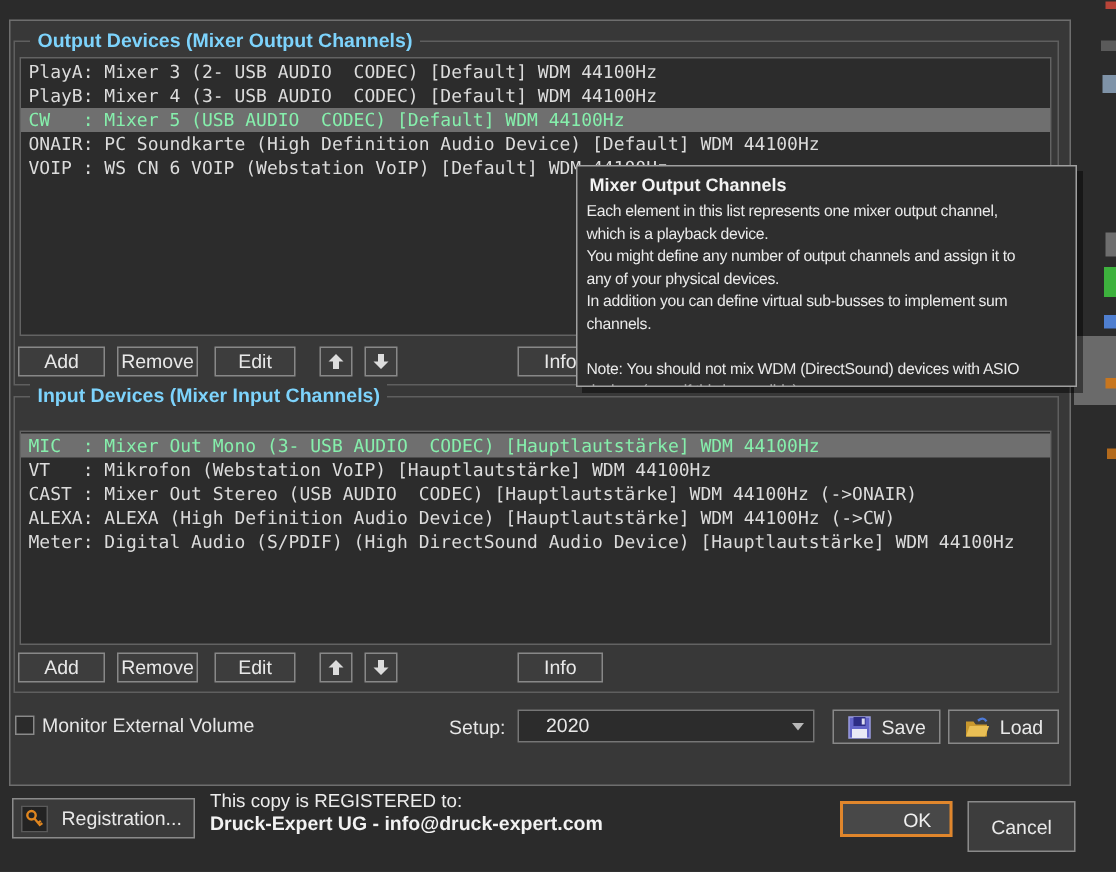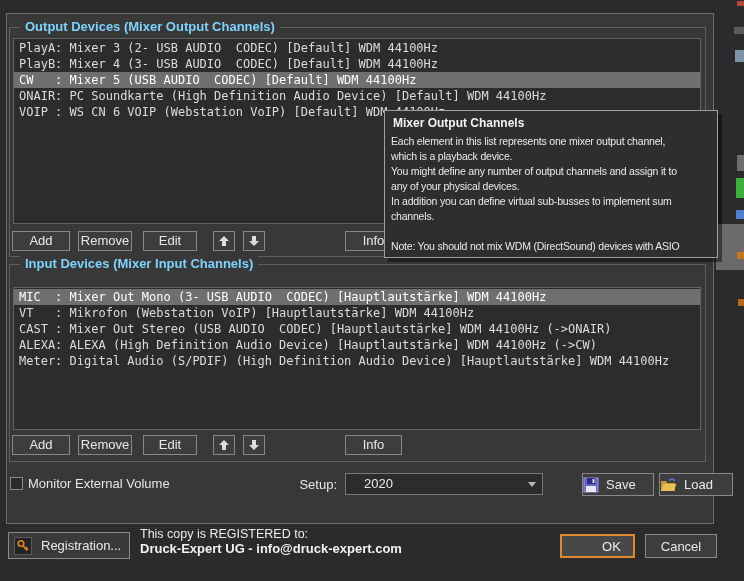--- a/index.html
+++ b/index.html
@@ -17,21 +17,21 @@
     position: absolute; top: -9px; left: 10px; background: #383838;
     padding: 0 5px; font-size: 13px; font-weight: bold; color: #7dd3fc;
     white-space: nowrap;
   }
   .listbox {
     position: absolute; background: #2c2c2c; border: 1px solid #636363;
     font-family: "DejaVu Sans Mono", monospace; font-size: 12px;
     color: #dcdcdc; padding-top: 1px; overflow: hidden;
   }
   .listrow { height: 16px; line-height: 16px; padding-left: 5px; white-space: pre; }
-  .listrow.selected { background: #6f6f6f; color: #ffffff; }
+  .listrow.selected { background: #6f6f6f; color: #86efac; }
 
   .btn {
     position: absolute; height: 20px; background: #3d3d3d;
     border: 1px solid #888888; color: #e8e8e8; font-size: 13px;
     font-family: "Liberation Sans", sans-serif; text-align: center;
     line-height: 18px; padding: 0;
   }
   .btn svg { display: block; margin: 3px auto; }
 
   .tooltip {
@@ -58,29 +58,29 @@
     position: absolute; left: 345px; top: 473px; width: 198px; height: 22px;
     background: #2c2c2c; border: 1px solid #767676; color: #e8e8e8;
     font-size: 13px; line-height: 20px; padding-left: 18px;
   }
   .dd-arrow {
     position: absolute; right: 6px; top: 8px; width: 0; height: 0;
     border-left: 4px solid transparent; border-right: 4px solid transparent;
     border-top: 5px solid #b8b8b8;
   }
 
-  .iconbtn { display: flex; align-items: center; justify-content: flex-start; gap: 7px; margin-left: 27px; }
+  .iconbtn { display: flex; align-items: center; justify-content: center; gap: 7px; }
 
   .okbtn {
     position: absolute; left: 560px; top: 534px; width: 75px; height: 24px;
     background: #484848; border: 2px solid #e0862c; color: #f0f0f0;
     font-size: 13px; font-family: "Liberation Sans", sans-serif; padding-left: 28px;
   }
   .cancelbtn {
-    position: absolute; left: 645px; top: 534px; width: 72px; height: 24px;
+    position: absolute; left: 645px; top: 534px; width: 72px; height: 34px;
     background: #3d3d3d; border: 1px solid #8a8a8a; color: #e8e8e8;
     font-size: 13px; font-family: "Liberation Sans", sans-serif;
   }
   .regbtn {
     position: absolute; left: 8px; top: 532px; width: 122px; height: 27px;
     background: #3a3a3a; border: 1px solid #8a8a8a; color: #e8e8e8;
     font-size: 13px; font-family: "Liberation Sans", sans-serif;
     display: flex; align-items: center; gap: 9px; padding-left: 5px;
   }
   .frag { position: absolute; }
@@ -133,21 +133,21 @@
 
 <div class="groupbox" style="left:9px; top:264px; width:697px; height:198px;">
   <span class="gb-title">Input Devices (Mixer Input Channels)</span>
 </div>
 
 <div class="listbox" style="left:13px; top:287px; width:688px; height:143px;">
   <div class="listrow selected">MIC  : Mixer Out Mono (3- USB AUDIO  CODEC) [Hauptlautstärke] WDM 44100Hz</div>
   <div class="listrow">VT   : Mikrofon (Webstation VoIP) [Hauptlautstärke] WDM 44100Hz</div>
   <div class="listrow">CAST : Mixer Out Stereo (USB AUDIO  CODEC) [Hauptlautstärke] WDM 44100Hz (-&gt;ONAIR)</div>
   <div class="listrow">ALEXA: ALEXA (High Definition Audio Device) [Hauptlautstärke] WDM 44100Hz (-&gt;CW)</div>
-  <div class="listrow">Meter: Digital Audio (S/PDIF) (High Definition Audio Device) [Hauptlautstärke] WDM 44100Hz</div>
+  <div class="listrow">Meter: Digital Audio (S/PDIF) (High DirectSound Audio Device) [Hauptlautstärke] WDM 44100Hz</div>
 </div>
 
 <button class="btn" style="left:12px; top:435px; width:58px;">Add</button>
 <button class="btn" style="left:78px; top:435px; width:54px;">Remove</button>
 <button class="btn" style="left:143px; top:435px; width:54px;">Edit</button>
 <button class="btn" style="left:213px; top:435px; width:22px;">
   <svg width="12" height="12" viewBox="0 0 12 12">
       <path d="M6 1 L11 6 H8 V11 H4 V6 H1 Z" fill="#dcdcdc"></path>
     </svg>
 </button>

